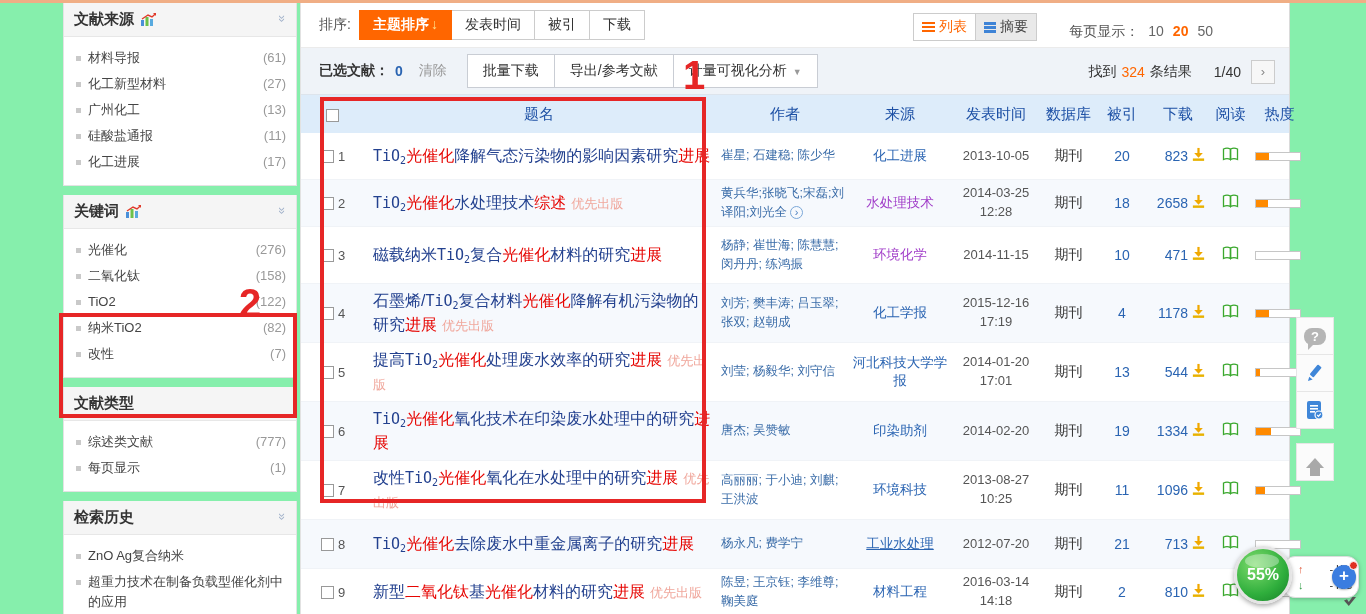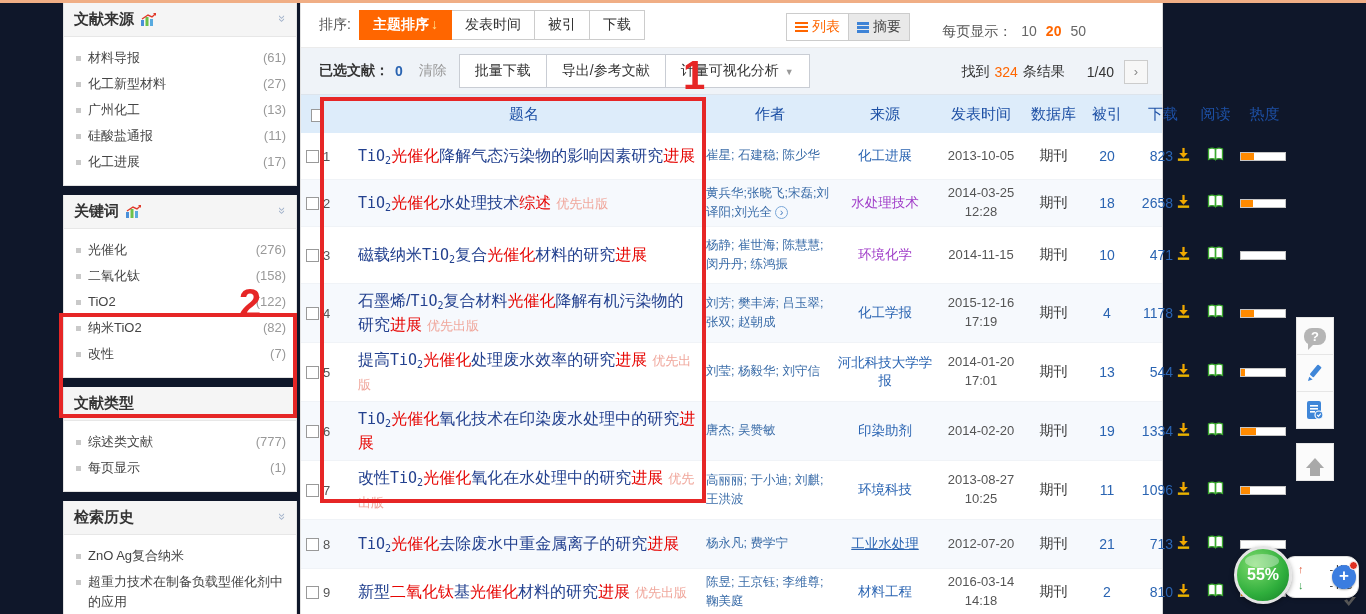--- a/index.html
+++ b/index.html
@@ -1,39 +1,39 @@
 <!DOCTYPE html>
 <html><head>
 <meta charset="utf-8">
 <style>
   * { margin:0; padding:0; box-sizing:border-box; }
   html,body { width:1366px; height:614px; overflow:hidden; background:#fff;
     font-family:"Liberation Sans","DejaVu Sans",sans-serif; color:#333; }
-  #stage { position:relative; width:1366px; height:614px; background:#0f172a; }
+  #stage { position:relative; width:1366px; height:614px; background:#86efac; }
 
   
   .top-strip { position:absolute; left:0; top:0; width:1366px; height:3px; background:#f0ae85; }
 
   
   .sidebar { position:absolute; left:63px; top:3px; width:234px; }
   .sb-section { border:1px solid #e3e3e3; border-top:none; background:#fff; margin-bottom:9px; }
   .sb-head { position:relative; background:#f5f5f5; border-bottom:1px solid #e7e7e7;
     padding:7px 10px; font-size:15px; font-weight:bold; color:#333; }
   .sb-head .chev { position:absolute; right:10px; top:8px; color:#9fb0c9; font-size:13px;
     display:inline-block; transform:rotate(90deg); font-weight:normal; }
   .sb-head svg { vertical-align:-2px; margin-left:6px; }
   .sb-body { padding:8px 10px 10px 10px; }
   .sb-item { display:flex; align-items:flex-start; font-size:13px; color:#444;
     line-height:20px; padding:3px 0; cursor:pointer; }
   .sb-item .bullet { width:5px; height:5px; background:#c9c9c9; margin:8px 7px 0 2px; flex:none; }
   .sb-item .lab { flex:1 1 auto; }
   .sb-item .cnt { color:#999; margin-left:14px; flex:none; }
 
   
-  .main { position:absolute; left:300px; top:3px; width:863px; height:611px;
+  .main { position:absolute; left:300px; top:3px; width:990px; height:611px;
     border-left:1px solid #e2e2e2; border-right:1px solid #dadada; background:#fff; }
 
   .toolbar1 { position:relative; height:45px; border-bottom:1px solid #ebebeb;
     display:flex; align-items:center; padding-left:18px; }
   .sort-label { font-size:14px; color:#555; margin-right:8px; }
   .sort-group { display:flex; }
   .sort-btn { border:1px solid #ccc; border-left:none; background:#fff; font-size:14px;
     color:#333; padding:5px 13px; cursor:pointer; }
   .sort-btn:first-child { border-left:1px solid #ccc; }
   .sort-btn.active { background:#ff6600; border-color:#ff6600; color:#fff; font-weight:bold; }
@@ -49,34 +49,34 @@
   .ic-block i { display:block; height:3px; margin:1px 0; background:#3e83d6; }
   .per-page { position:absolute; right:76px; top:20px; font-size:14px; color:#555; }
   .pp-opt { margin-left:9px; color:#666; cursor:pointer; }
   .pp-opt.active { color:#ff6600; font-weight:bold; }
 
   .actionbar { position:relative; height:47px; background:#eff3f8; border-bottom:1px solid #dde4ec;
     display:flex; align-items:center; padding-left:18px; }
   .sel-label { font-size:14px; font-weight:bold; color:#333; }
   .sel-count { font-size:14px; font-weight:bold; color:#2a64b2; margin-left:6px; }
   .clear-link { font-size:14px; color:#999; margin-left:16px; cursor:pointer;font-family:Liberation Mono, monospace; }
-  .act-group { display:flex; margin-left:12px; }
+  .act-group { display:flex; margin-left:20px; }
   .act-btn { border:1px solid #c9cdd4; border-left:none; background:#fff; font-size:14px;
     color:#333; padding:7px 15px; cursor:pointer; white-space:nowrap; }
   .act-btn:first-child { border-left:1px solid #c9cdd4; }
   .act-btn .caret { color:#999; font-size:9px; margin-left:6px; }
   .result-info { position:absolute; right:14px; top:0; height:47px; display:flex;
     align-items:center; font-size:14px; color:#333; }
   .result-count { color:#ff6600; margin:0 5px; }
   .page-ind { margin-left:22px; }
   .next-btn { margin-left:10px; width:24px; height:24px; border:1px solid #ccc; background:#f7f7f7;
     color:#888; font-size:13px; text-align:center; line-height:22px; cursor:pointer; }
 
   
-  .grid { display:grid; grid-template-columns:22px 19px 364px 128px 102px 90px 55px 52px 60px 45px 53px; }
+  .grid { display:grid; grid-template-columns:22px 19px 364px 128px 102px 90px 55px 52px 60px 45px 53px;padding-left:15px; }
   .thead { background:#ddecfa; height:38px; align-items:center; font-size:15px; color:#1d50a5; }
   .thead .th { text-align:center; }
   .cb { display:inline-block; width:13px; height:13px; border:1px solid #999; background:#fff;
     vertical-align:middle; cursor:pointer; }
   .thead .cb { margin-left:5px; }
   .trow { align-items:center; border-bottom:1px solid #f0f3f7; min-height:47px; }
   .trow.alt { background:#f6f9fd; }
   .trow:nth-child(3) { min-height:57px; } .trow:nth-child(4) { min-height:53px; }
   .trow:nth-child(5) { min-height:52px; } .trow:nth-child(6) { min-height:50px; }
   .trow:nth-child(7) { min-height:52px; } .trow:nth-child(8) { min-height:49px; }

